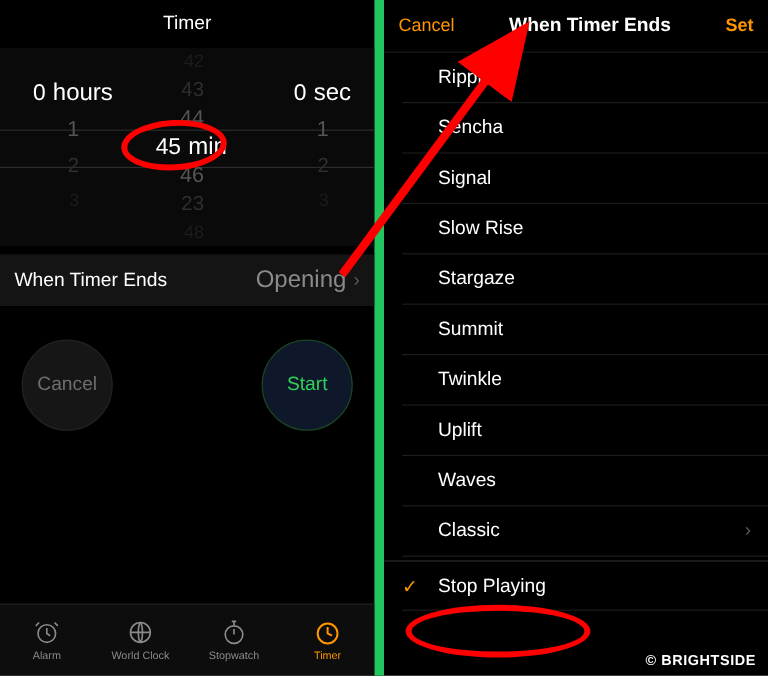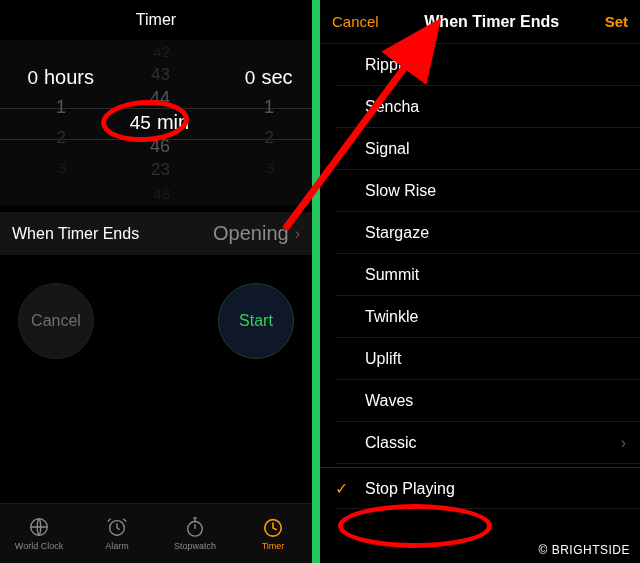--- a/index.html
+++ b/index.html
@@ -47,21 +47,21 @@
 .li.sep{border-top:1px solid #2a2a2a;margin-top:3px}
 .li .disc{position:absolute;right:14px;color:#5a5a5a}
 .li .chk{position:absolute;left:15px;color:#ff9500;font-size:16px}
 
 
 .ann{position:absolute;pointer-events:none}
 .red-oval{border:5px solid #f00;border-radius:50%}
 #ov1{left:101px;top:100px;width:88px;height:42px;transform:rotate(-3deg)}
 #ov2{left:338px;top:504px;width:154px;height:44px}
 #arrow{left:273px;top:14px}
-.watermark{position:absolute;right:10px;bottom:6px;color:#fff;font-size:12px;font-weight:400;letter-spacing:0.5px}
+.watermark{position:absolute;right:10px;bottom:6px;color:#fff;font-size:12px;font-weight:700;letter-spacing:0.5px}
 </style>
 </head>
 <body>
 
 <div class="container">
 
   <div class="phone left">
     <div class="l-header">Timer</div>
 
     <div class="picker">
@@ -127,33 +127,33 @@
       <span class="chev">›</span>
     </div>
 
     <div class="btns">
       <div class="rbtn cancel">Cancel</div>
       <div class="rbtn start">Start</div>
     </div>
 
     <div class="tabbar">
       <div class="tab">
-        <svg viewBox="0 0 24 24" fill="none" stroke="currentColor" stroke-width="1.5">
-            <circle cx="12" cy="12" r="9"></circle>
-            <path d="M3 12h18M12 3c2.5 3 2.5 15 0 18M12 3c-2.5 3-2.5 15 0 18"></path>
-          </svg>
-        <span>World Clock</span>
-      </div>
-      <div class="tab">
         <svg viewBox="0 0 24 24" fill="currentColor">
             <circle cx="12" cy="13" r="8" fill="none" stroke="currentColor" stroke-width="1.5"></circle>
             <path d="M12 8v5l3 2" stroke="currentColor" stroke-width="1.5" fill="none"></path>
             <path d="M5 3l-3 3M19 3l3 3" stroke="currentColor" stroke-width="1.5"></path>
           </svg>
         <span>Alarm</span>
+      </div>
+      <div class="tab">
+        <svg viewBox="0 0 24 24" fill="none" stroke="currentColor" stroke-width="1.5">
+            <circle cx="12" cy="12" r="9"></circle>
+            <path d="M3 12h18M12 3c2.5 3 2.5 15 0 18M12 3c-2.5 3-2.5 15 0 18"></path>
+          </svg>
+        <span>World Clock</span>
       </div>
       <div class="tab">
         <svg viewBox="0 0 24 24" fill="none" stroke="currentColor" stroke-width="1.5">
             <circle cx="12" cy="14" r="8"></circle>
             <path d="M12 9v5M10 2h4M12 2v4"></path>
           </svg>
         <span>Stopwatch</span>
       </div>
       <div class="tab active">
         <svg viewBox="0 0 24 24" fill="none" stroke="currentColor" stroke-width="1.8">

